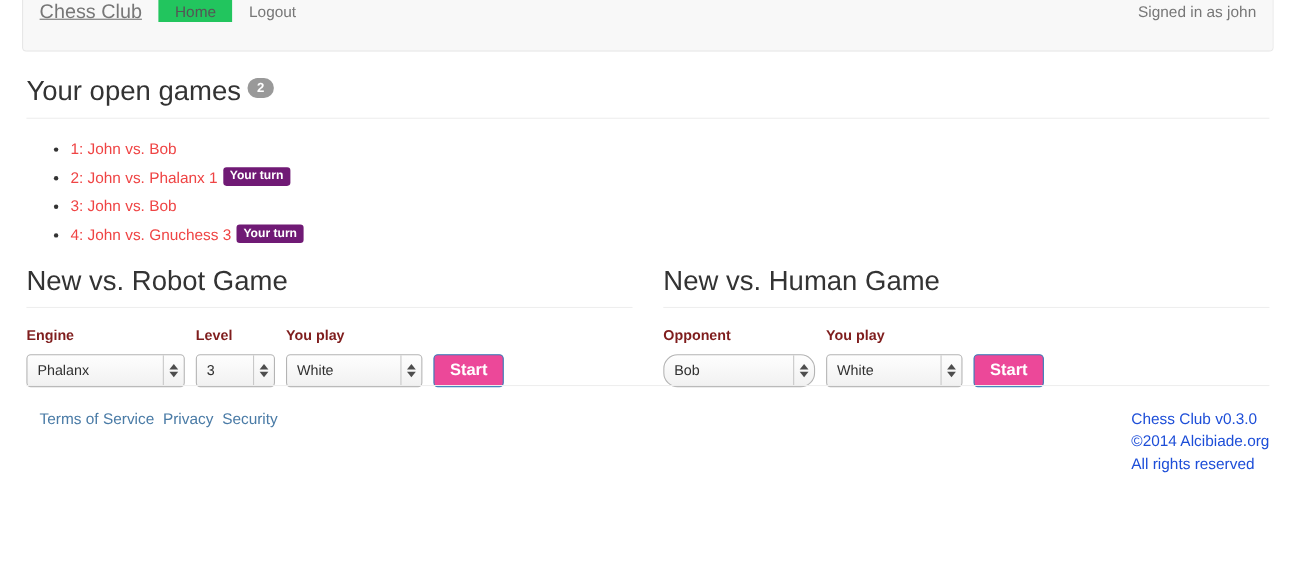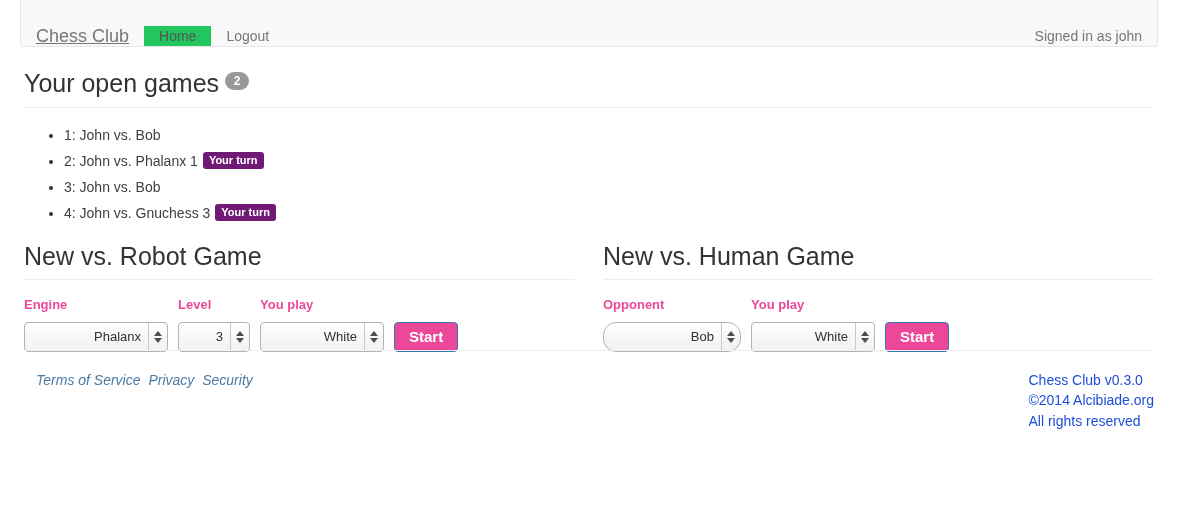--- a/index.html
+++ b/index.html
@@ -31,21 +31,21 @@
     width: 1138px;
     height: 47px;
     background: #f8f8f8;
     border: 1px solid #e7e7e7;
     border-top: 0;
     border-radius: 0 0 4px 4px;
     box-sizing: border-box;
   }
   .navbar-inner {
     display: flex;
-    align-items: flex-end;
+    align-items: flex-start;
     height: 100%;
   }
   .brand {
     display: flex;
     align-items: center;
     padding: 0 15px;
     font-size: 18px;
     color: #777777;
     line-height: 20px;
     white-space: nowrap;
@@ -122,21 +122,21 @@
     margin: 17px 0 0 0;
     padding-left: 40px;
     list-style: disc;
   }
   ul.games li {
     color: #333333;
     margin-bottom: 6px;
     font-size: 14px;
   }
   ul.games li a {
-    color: #404040;
+    color: #ef4444;
     text-decoration: none;
   }
   .label-success {
     display: inline-block;
     padding: 3px 6px 3px 6px;
     font-size: 11px;
     font-weight: bold;
     line-height: 1;
     color: #ffffff;
     background-color: #701a75;
@@ -176,36 +176,35 @@
     margin-top: 16px;
   }
   .form-group {
     display: flex;
     flex-direction: column;
     margin-right: 10px;
   }
   .form-group > label {
     font-weight: bold;
     font-size: 13px;
-    color: #ec4899;
+    color: #7f1d1d;
     margin-bottom: 7px;
   }
 
   
   .select {
     position: relative;
     display: inline-block;
     height: 30px;
     border: 1px solid #b4b4b4;
     border-radius: 4px;
     background: linear-gradient(to bottom, #fefefe 0%, #f1f1f1 100%);
     box-sizing: border-box;
     box-shadow: 0 1px 0 rgba(255,255,255,0.6) inset;
     cursor: default;
-    text-align: right;
   }
   .select .value {
     display: block;
     padding: 6px 26px 6px 9px;
     font-size: 13px;
     color: #303030;
     line-height: 16px;
     white-space: nowrap;
     overflow: hidden;
   }
@@ -269,21 +268,20 @@
     align-items: flex-start;
   }
   .footer-links {
     padding-left: 12px;
   }
   .footer-links a {
     color: #4a7ba6;
     text-decoration: none;
     font-size: 14px;
     margin-right: 4px;
-    font-style: italic;
   }
   .footer-right {
     margin-left: auto;
     text-align: left;
     color: #1d4ed8;
     font-size: 14px;
     line-height: 1.45;
   }
   .footer-right div { white-space: nowrap; }
 </style>

